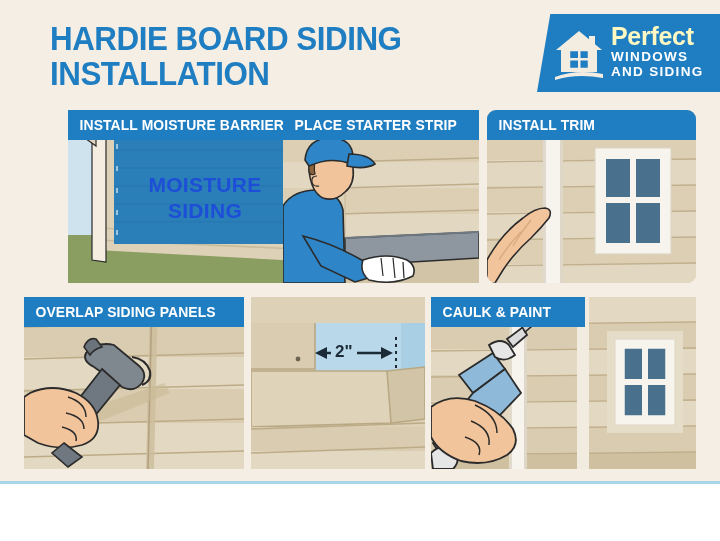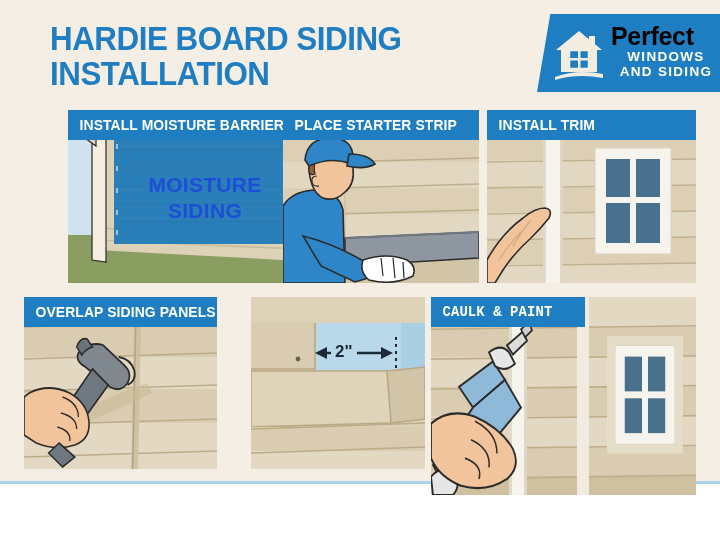--- a/index.html
+++ b/index.html
@@ -57,34 +57,33 @@
     left: 16px; top: 14px;
     width: 52px; height: 52px;
   }
   #logo-text {
     position: absolute;
     left: 74px; top: 9px;
     width: 110px;
   }
   #logo-word-perfect {
     display: block;
-    color: #000000;
+    color: #fef9c3;
     font-size: 25px;
     font-weight: bold;
     line-height: 26px;
     letter-spacing: -0.3px;
   }
   #logo-word-windows, #logo-word-siding {
     display: block;
     color: #ffffff;
     font-size: 13.5px;
     font-weight: bold;
     line-height: 15px;
     letter-spacing: 1.3px;
-    text-align: center;
   }
 
   
   .panel {
     position: absolute;
     overflow: hidden;
     background: #d8ccb4;
   }
   .panel-header {
     position: absolute;
@@ -254,21 +253,21 @@
             <path d="M110 148 L112 168"></path>
             <path d="M120 152 L121 168"></path>
         </g>
       </svg>
     </div>
     <div class="panel-header">
       <span class="hdr-label">PLACE STARTER STRIP</span>
     </div>
   </div>
 
-  <div class="panel" style="left:487px; top:110px; width:209px; height:173px;">
+  <div class="panel" style="left:487px; top:110px; width:209px; height:173px;border-radius:9px;">
     <div class="panel-art">
       <svg viewBox="0 0 209 173" preserveAspectRatio="none">
         <rect x="0" y="0" width="209" height="173" fill="#ddd1b7"></rect>
         <g>
           <rect x="0" y="0" width="209" height="24" fill="#e2d7c0"></rect>
           <rect x="0" y="24" width="209" height="26" fill="#dccfb4"></rect>
           <rect x="0" y="50" width="209" height="26" fill="#e2d7c0"></rect>
           <rect x="0" y="76" width="209" height="26" fill="#dccfb4"></rect>
           <rect x="0" y="102" width="209" height="26" fill="#e2d7c0"></rect>
           <rect x="0" y="128" width="209" height="26" fill="#dccfb4"></rect>
@@ -296,21 +295,21 @@
         <path d="M0 150 Q14 124 36 108 Q48 98 58 98 Q66 99 62 108 Q54 118 44 128 Q28 142 16 160 L8 173 L0 173 Z" fill="#f2c49b" stroke="#2b2b2b" stroke-width="1.6"></path>
         <path d="M34 122 Q22 134 12 150" stroke="#d9a87c" stroke-width="1.3" fill="none"></path>
         <path d="M44 110 Q34 122 26 136" stroke="#d9a87c" stroke-width="1.3" fill="none"></path>
       </svg>
     </div>
     <div class="panel-header">
       <span class="hdr-label">INSTALL TRIM</span>
     </div>
   </div>
 
-  <div class="panel" style="left:24px; top:297px; width:193px; height:172px;text-align:center;">
+  <div class="panel" style="left:24px; top:297px; width:220px; height:172px;text-align:center;">
     <div class="panel-art">
       <svg viewBox="0 0 220 172" preserveAspectRatio="none">
         <rect x="0" y="0" width="220" height="172" fill="#ddd1b7"></rect>
         <g>
           <rect x="0" y="0" width="220" height="28" fill="#e3d9c3"></rect>
           <rect x="0" y="28" width="220" height="32" fill="#d9ccb0"></rect>
           <rect x="0" y="60" width="220" height="32" fill="#e3d9c3"></rect>
           <rect x="0" y="92" width="220" height="34" fill="#d9ccb0"></rect>
           <rect x="0" y="126" width="220" height="46" fill="#e3d9c3"></rect>
         </g>
@@ -383,21 +382,21 @@
           <rect x="144" y="54" width="2" height="3"></rect>
           <rect x="144" y="61" width="2" height="3"></rect>
           <rect x="144" y="68" width="2" height="3"></rect>
         </g>
       </svg>
     </div>
     <div style="position:absolute; left:80px; top:45px; z-index:30; color:#1b2a36;
                 font-size:17px; font-weight:bold; background:#b9d8ea; padding:0 4px;">2"</div>
   </div>
 
-  <div class="panel" style="left:431px; top:297px; width:265px; height:198px;font-family:Liberation Mono, monospace;">
+  <div class="panel" style="left:431px; top:297px; width:265px; height:172px;">
     <div class="panel-art">
       <svg viewBox="0 0 265 172" preserveAspectRatio="none">
         <rect x="0" y="0" width="265" height="172" fill="#ddd1b7"></rect>
         <g>
           <rect x="0" y="0" width="265" height="26" fill="#e3d9c3"></rect>
           <rect x="0" y="26" width="265" height="26" fill="#d9ccb0"></rect>
           <rect x="0" y="52" width="265" height="26" fill="#e3d9c3"></rect>
           <rect x="0" y="78" width="265" height="26" fill="#d9ccb0"></rect>
           <rect x="0" y="104" width="265" height="26" fill="#e3d9c3"></rect>
           <rect x="0" y="130" width="265" height="26" fill="#d9ccb0"></rect>

